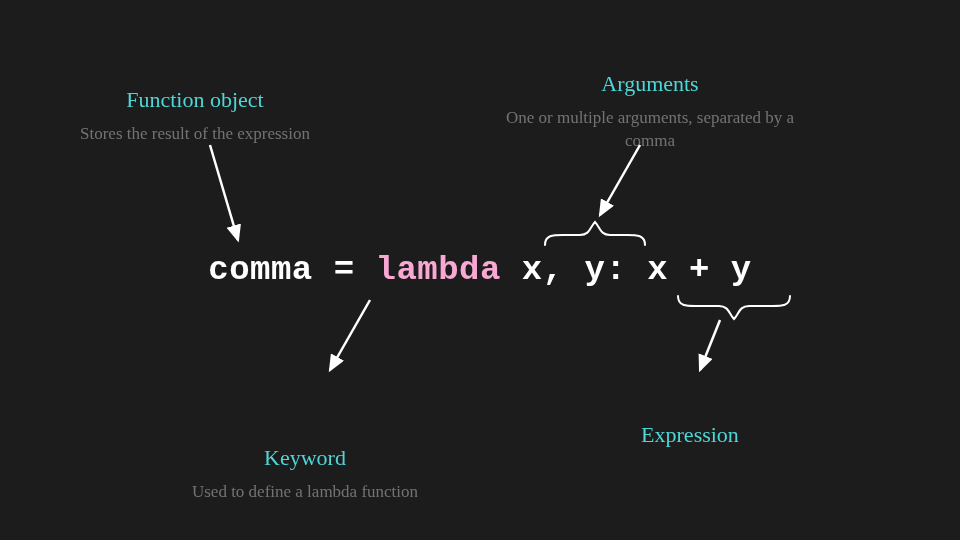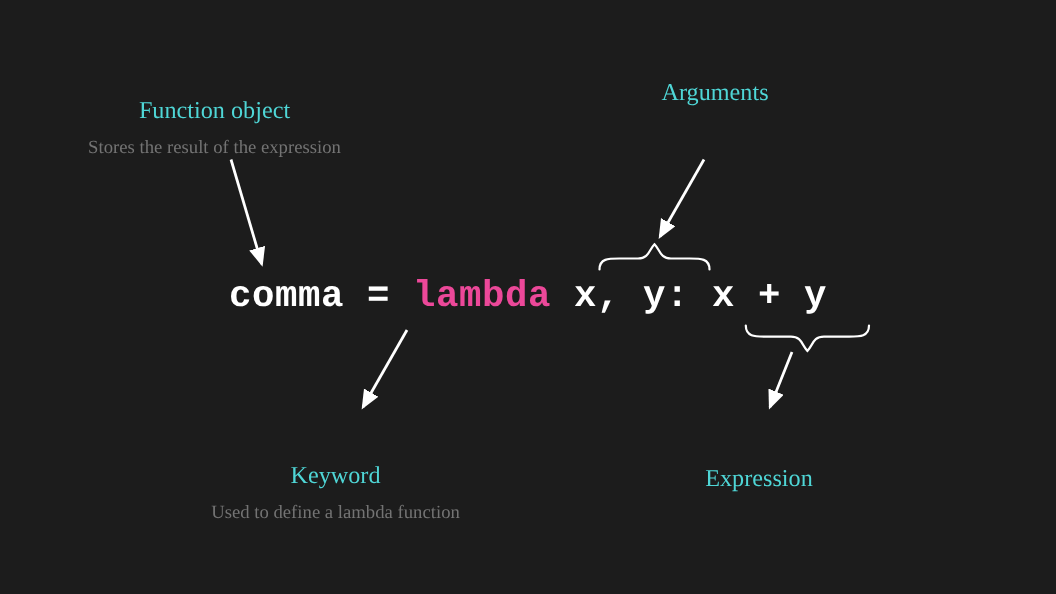--- a/index.html
+++ b/index.html
@@ -16,21 +16,21 @@
     position: absolute;
     left: 50%;
     top: 50%;
     transform: translate(-50%, -50%);
     font-family: "Courier New", monospace;
     font-weight: bold;
     font-size: 34px;
     white-space: nowrap;
     letter-spacing: 0.5px;
   }
-  .code-line .kw { color: #ec4899; }
+  .code-line .kw { color: #f9a8d4; }
   .annot {
     position: absolute;
     text-align: center;
     width: 300px;
   }
   .annot .title {
     color: #4fd6d6;
     font-size: 22px;
     margin-bottom: 10px;
     font-weight: 400;
@@ -44,33 +44,34 @@
   }
   svg.overlay {
     position: absolute;
     left: 0; top: 0;
     width: 960px; height: 540px;
     pointer-events: none;
   }
   
   .annot.top-left    { left: 45px;  top: 50px; }
   .annot.top-right   { left: 500px; top: 34px; }
-  .annot.bottom-left { left: 155px; top: 382px; }
+  .annot.bottom-left { left: 155px; top: 408px; }
   .annot.bottom-right{ left: 540px; top: 385px; }
 </style>
 </head>
 <body>
 
 <div class="annot top-left">
   <div class="title">Function object</div>
   <div class="desc">Stores the result of the expression</div>
 </div>
 
 <div class="annot top-right">
   <div class="title">Arguments</div>
+  <div class="desc">One or multiple arguments, separated by a comma</div>
 </div>
 
 <div class="annot bottom-left">
   <div class="title">Keyword</div>
   <div class="desc">Used to define a lambda function</div>
 </div>
 
 <div class="annot bottom-right">
   <div class="title">Expression</div>
 </div>

